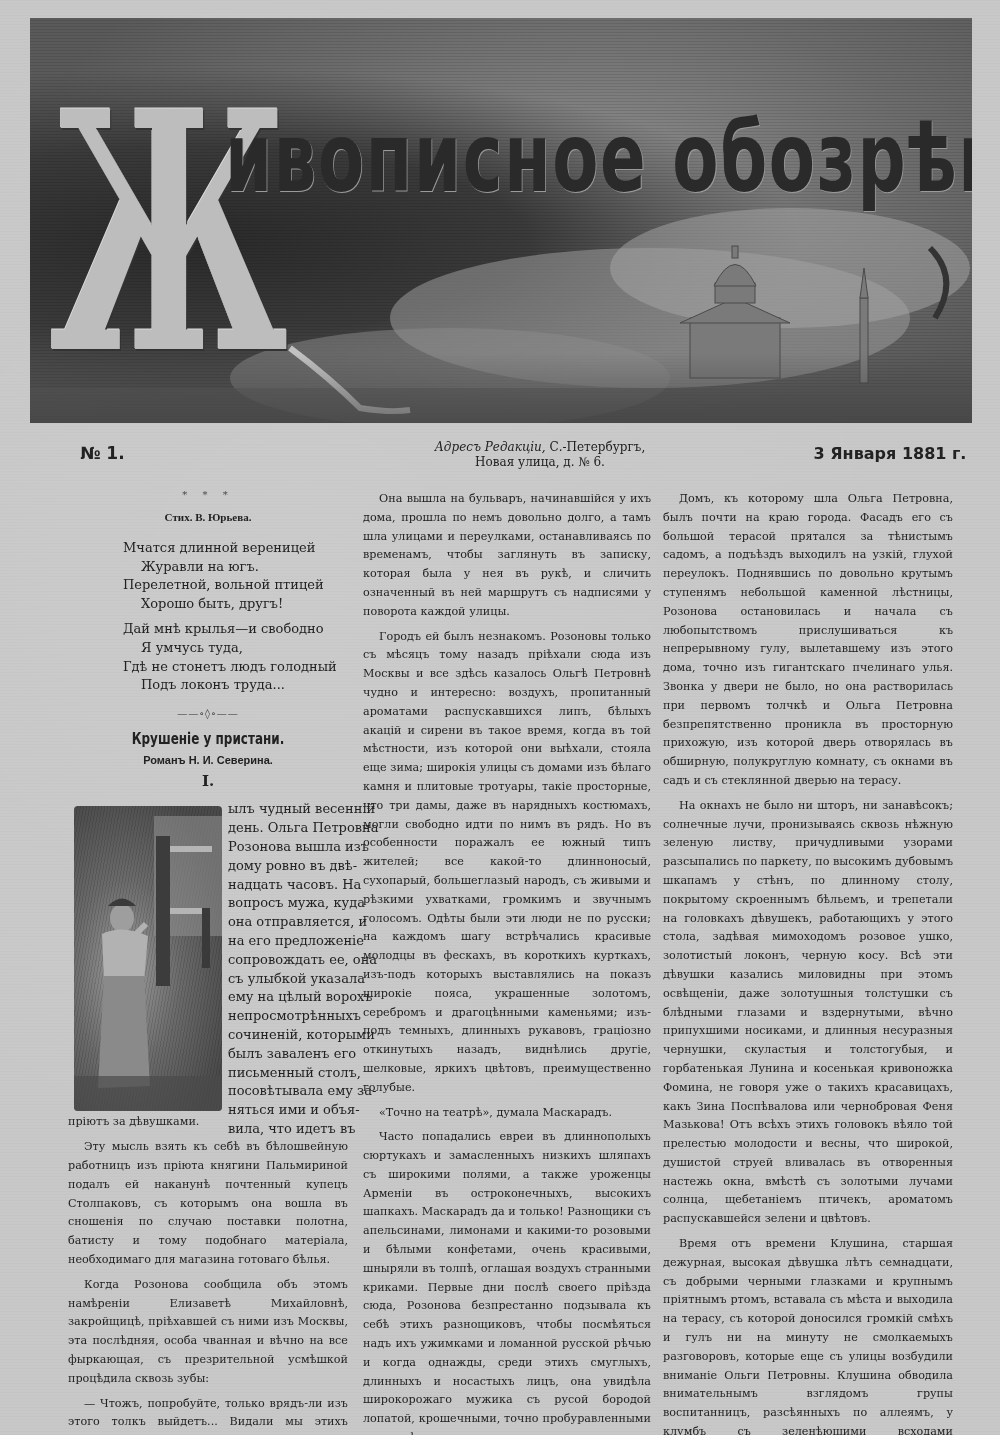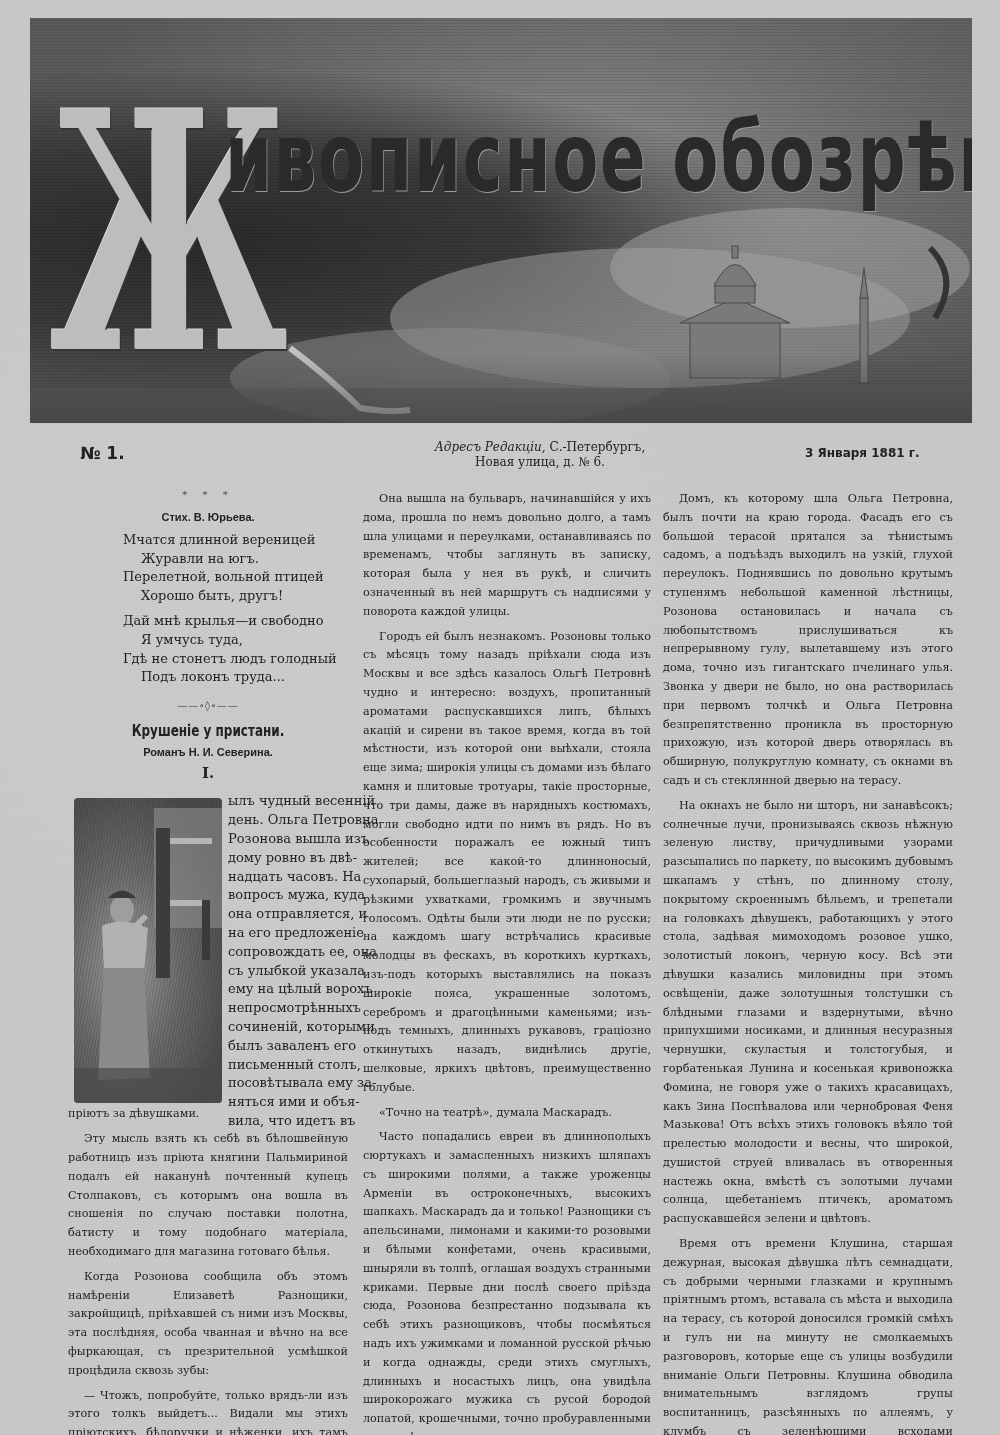--- a/index.html
+++ b/index.html
@@ -54,35 +54,35 @@
   .info {
     position: absolute; left: 60px; top: 440px; width: 880px; height: 36px;
     font-size: 12px; line-height: 15px; color: #222;
   }
   .info > div { position: absolute; top: 0; text-align: center; }
   .info .issue { left: 20px; top: 6px; font-family: "DejaVu Sans", sans-serif; font-weight: bold; font-size: 17px; }
   .info .sub { left: 90px; width: 230px; }
   .info .addr { left: 365px; width: 230px; }
   .info .addr i { font-style: italic; }
   .info .price { left: 585px; width: 230px; }
-  .info .date { left: 745px; top: 6px; width: 170px; text-align: left; font-family: "DejaVu Sans", sans-serif; font-weight: bold; font-size: 12px; }
+  .info .date { left: 745px; top: 6px; width: 170px; text-align: center; font-family: "DejaVu Sans", sans-serif; font-weight: bold; font-size: 16px; }
 
   
   .col {
     position: absolute; top: 490px;
     font-size: 11.2px; line-height: 18.8px; text-align: justify;
     color: #222;
   }
   .col p { margin: 0 0 6px 0; text-indent: 16px; }
   .col1 { left: 68px; width: 280px; }
   .col2 { left: 363px; width: 288px; }
   .col3 { left: 663px; width: 290px; }
 
   .stars { text-align: center; font-size: 10px; line-height: 10px; height: 18px; letter-spacing: 6px; color: #444; }
-  .poem-author { text-align: center; font-weight: bold; font-family: Liberation Sans, sans-serif; font-size: 11px; margin-bottom: 4px; }
+  .poem-author { text-align: center; font-weight: bold; font-family: Liberation Serif, serif; font-size: 11px; margin-bottom: 12px; }
   .poem .line { white-space: nowrap; font-size: 13px; line-height: 18.8px; padding-left: 55px; }
   .poem .line.ind { padding-left: 73px; }
   .poem .gap { height: 6px; }
   .ornament { text-align: center; font-size: 10px; color: #444; margin: 10px 0 6px; letter-spacing: 1px; }
   .story-title { text-align: center; font-family: "DejaVu Sans", sans-serif; font-weight: bold; font-size: 15px; transform: scaleX(0.8); margin-bottom: 2px; }
   .story-author { text-align: center; font-family: Liberation Sans, sans-serif; font-weight: bold; font-size: 11px; }
   .chapter { text-align: center; font-weight: bold; font-size: 15px; margin: 2px 0 2px; }
 
   .illus-wrap { position: relative; height: 325px; }
   .illus {
@@ -198,21 +198,21 @@
         <div>сочиненій, которыми</div>
         <div>былъ заваленъ его</div>
         <div>письменный столъ,</div>
         <div>посовѣтывала ему за-</div>
         <div>няться ими и объя-</div>
         <div>вила, что идетъ въ</div>
       </div>
     </div>
     <p class="first-para" style="text-indent:0;margin-top:-4px">пріютъ за дѣвушками.</p>
     <p>Эту мысль взять къ себѣ въ бѣлошвейную работницъ изъ пріюта княгини Пальмириной подалъ ей наканунѣ почтенный купецъ Столпаковъ, съ которымъ она вошла въ сношенія по случаю поставки полотна, батисту и тому подобнаго матеріала, необходимаго для магазина готоваго бѣлья.</p>
-    <p>Когда Розонова сообщила объ этомъ намѣреніи Елизаветѣ Разнощики, закройщицѣ, пріѣхавшей съ ними изъ Москвы, эта послѣдняя, особа чванная и вѣчно на все фыркающая, съ презрительной усмѣшкой процѣдила сквозь зубы:</p>
+    <p>Когда Розонова сообщила объ этомъ намѣреніи Елизаветѣ Михайловнѣ, закройщицѣ, пріѣхавшей съ ними изъ Москвы, эта послѣдняя, особа чванная и вѣчно на все фыркающая, съ презрительной усмѣшкой процѣдила сквозь зубы:</p>
     <p>— Чтожъ, попробуйте, только врядъ-ли изъ этого толкъ выйдетъ... Видали мы этихъ пріютскихъ, бѣлоручки и нѣженки, ихъ тамъ только привередничать учатъ.</p>
 
   </div>
 
   <div class="col col2">
     <p>Она вышла на бульваръ, начинавшійся у ихъ дома, прошла по немъ довольно долго, а тамъ шла улицами и переулками, останавливаясь по временамъ, чтобы заглянуть въ записку, которая была у нея въ рукѣ, и сличить означенный въ ней маршрутъ съ надписями у поворота каждой улицы.</p>
     <p>Городъ ей былъ незнакомъ. Розоновы только съ мѣсяцъ тому назадъ пріѣхали сюда изъ Москвы и все здѣсь казалось Ольгѣ Петровнѣ чудно и интересно: воздухъ, пропитанный ароматами распускавшихся липъ, бѣлыхъ акацій и сирени въ такое время, когда въ той мѣстности, изъ которой они выѣхали, стояла еще зима; широкія улицы съ домами изъ бѣлаго камня и плитовые тротуары, такіе просторные, что три дамы, даже въ нарядныхъ костюмахъ, могли свободно идти по нимъ въ рядъ. Но въ особенности поражалъ ее южный типъ жителей; все какой-то длинноносый, сухопарый, большеглазый народъ, съ живыми и рѣзкими ухватками, громкимъ и звучнымъ голосомъ. Одѣты были эти люди не по русски; на каждомъ шагу встрѣчались красивые молодцы въ фескахъ, въ короткихъ курткахъ, изъ-подъ которыхъ выставлялись на показъ широкіе пояса, украшенные золотомъ, серебромъ и драгоцѣнными каменьями; изъ-подъ темныхъ, длинныхъ рукавовъ, граціозно откинутыхъ назадъ, виднѣлись другіе, шелковые, яркихъ цвѣтовъ, преимущественно голубые.</p>
     <p>«Точно на театрѣ», думала Маскарадъ.</p>
     <p>Часто попадались евреи въ длиннополыхъ сюртукахъ и замасленныхъ низкихъ шляпахъ съ широкими полями, а также уроженцы Арменіи въ остроконечныхъ, высокихъ шапкахъ. Маскарадъ да и только! Разнощики съ апельсинами, лимонами и какими-то розовыми и бѣлыми конфетами, очень красивыми, шныряли въ толпѣ, оглашая воздухъ странными криками. Первые дни послѣ своего пріѣзда сюда, Розонова безпрестанно подзывала къ себѣ этихъ разнощиковъ, чтобы посмѣяться надъ ихъ ужимками и ломанной русской рѣчью и когда однажды, среди этихъ смуглыхъ, длинныхъ и носастыхъ лицъ, она увидѣла широкорожаго мужика съ русой бородой лопатой, крошечными, точно пробуравленными въ мясѣ, глазками и толстымъ курносымъ носомъ, сердце ея забилось радостью, точно при встрѣчѣ съ роднымъ. Она накупила у этого ярославца полотна больше, чѣмъ ей было нужно, единственно для того, чтобы подольше послушать его пѣвучую рѣчь, съ знакомымъ удареніемъ на о.</p>
   </div>

